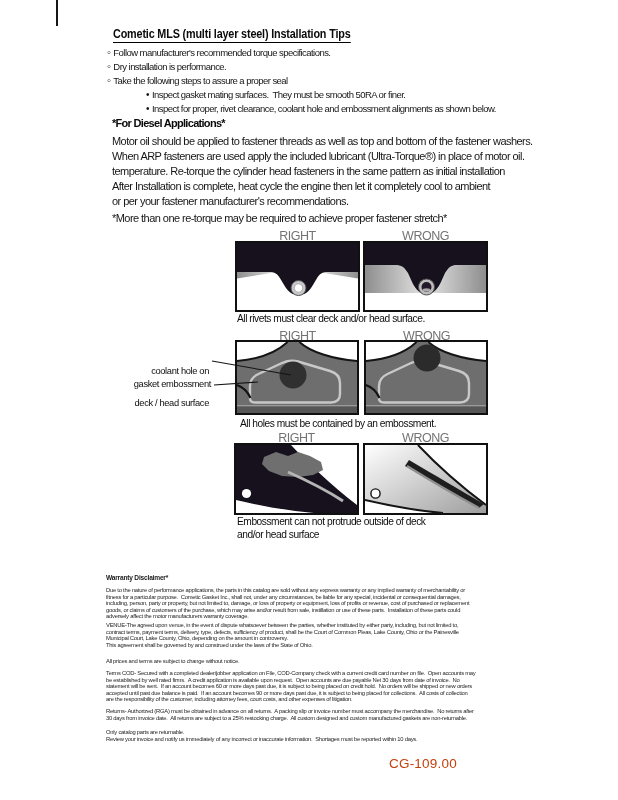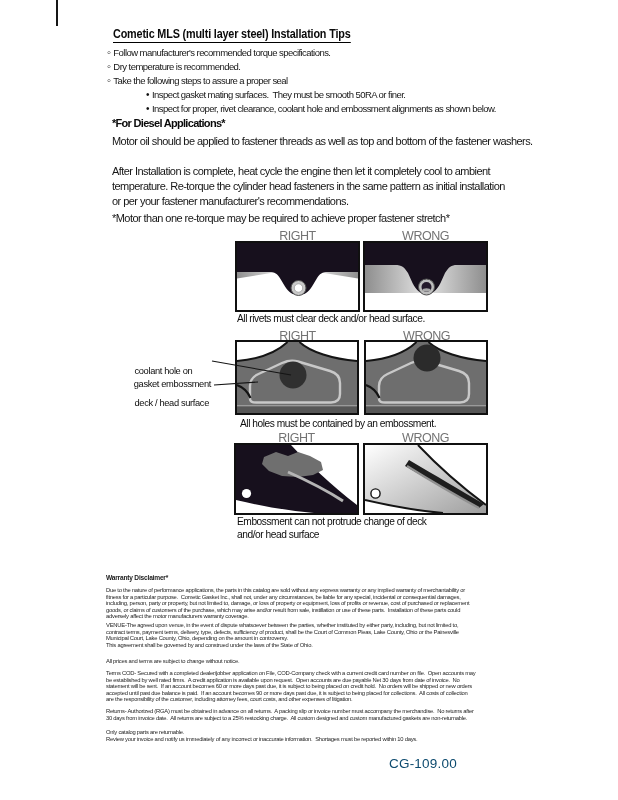--- a/index.html
+++ b/index.html
@@ -11,71 +11,72 @@
          transform:scaleX(0.82);transform-origin:0 0;border-bottom:1.6px solid #000;
          padding-bottom:1px;white-space:pre;color:#0a0a0a;}
   .body-line{font-size:11px;letter-spacing:-0.55px;color:#161616;white-space:pre;line-height:15px;}
   .bullet-row{display:flex;align-items:flex-start;font-size:9.5px;letter-spacing:-0.55px;color:#161616;}
   .glyph-o{font-size:11px;line-height:11px;margin-right:3px;color:#222;}
   .glyph-f{font-size:10px;line-height:11px;margin-right:3px;color:#111;}
   .h-bold{font-size:11px;font-weight:bold;letter-spacing:-0.7px;color:#0a0a0a;white-space:pre;}
   .rw{width:125px;text-align:center;font-size:12.5px;letter-spacing:-0.5px;color:#737373;}
   .caption{font-size:10.2px;letter-spacing:-0.45px;color:#0d0d0d;white-space:pre;line-height:13px;}
   .frame{border:2px solid #101010;line-height:0;background:#fff;}
-  .lbl{font-size:9.3px;letter-spacing:-0.35px;color:#0d0d0d;white-space:pre;line-height:10.5px;}
+  .lbl{font-size:9.3px;letter-spacing:-0.35px;color:#0d0d0d;text-align:right;white-space:pre;line-height:10.5px;}
   .small{font-size:5.85px;letter-spacing:-0.25px;line-height:6.5px;color:#262626;white-space:pre;}
   .small-h{font-size:6.6px;font-weight:bold;letter-spacing:-0.2px;color:#1a1a1a;white-space:pre;}
-  .footer{font-size:13.5px;letter-spacing:0.2px;color:#0c4a6e;}
+  .footer{font-size:13.5px;letter-spacing:0.2px;color:#c2410c;}
   .mark{background:#161616;}
 </style>
 </head>
 <body>
 
 <div id="page">
 
   <div class="abs mark" style="left:56px;top:0;width:2px;height:26px;"></div>
 
   <div class="abs" style="left:113px;top:24px;">
     <span class="title">Cometic MLS (multi layer steel) Installation Tips</span>
   </div>
 
   <div class="abs bullet-row" style="left:107px;top:47px;">
     <span class="glyph-o">◦</span>
     <span class="t">Follow manufacturer's recommended torque specifications.</span>
   </div>
   <div class="abs bullet-row" style="left:107px;top:61px;">
     <span class="glyph-o">◦</span>
-    <span class="t">Dry temperature is recommended.</span>
+    <span class="t">Dry installation is performance.</span>
   </div>
   <div class="abs bullet-row" style="left:107px;top:75px;">
     <span class="glyph-o">◦</span>
     <span class="t">Take the following steps to assure a proper seal</span>
   </div>
   <div class="abs bullet-row" style="left:146px;top:89px;">
     <span class="glyph-f">•</span>
     <span class="t">Inspect gasket mating surfaces.  They must be smooth 50RA or finer.</span>
   </div>
   <div class="abs bullet-row" style="left:146px;top:103px;">
     <span class="glyph-f">•</span>
     <span class="t">Inspect for proper, rivet clearance, coolant hole and embossment alignments as shown below.</span>
   </div>
 
   <div class="abs h-bold" style="left:112px;top:117px;">*For Diesel Applications*</div>
 
   <div class="abs" style="left:112px;top:134px;">
     <div class="body-line">Motor oil should be applied to fastener threads as well as top and bottom of the fastener washers.</div>
+    <div class="body-line">When ARP fasteners are used apply the included lubricant (Ultra-Torque®) in place of motor oil.</div>
   </div>
 
   <div class="abs" style="left:112px;top:164px;">
+    <div class="body-line">temperature. Re-torque the cylinder head fasteners in the same pattern as initial installation</div>
     <div class="body-line">After Installation is complete, heat cycle the engine then let it completely cool to ambient</div>
-    <div class="body-line">temperature. Re-torque the cylinder head fasteners in the same pattern as initial installation</div>
     <div class="body-line">or per your fastener manufacturer's recommendations.</div>
   </div>
 
-  <div class="abs body-line" style="left:112px;top:211px;">*Motor than one re-torque may be required to achieve proper fastener stretch*</div>
+  <div class="abs body-line" style="left:112px;top:211px;">*More than one re-torque may be required to achieve proper fastener stretch*</div>
 
   <div class="abs rw" style="left:235px;top:229px;">RIGHT</div>
   <div class="abs rw" style="left:363px;top:229px;">WRONG</div>
 
   <div class="abs frame" style="left:235px;top:241px;">
     <svg width="121" height="67" viewBox="0 0 121 67">
       <defs>
         <linearGradient id="w1l" x1="0" y1="0" x2="1" y2="0">
           <stop offset="0" stop-color="#8e8e8e"></stop>
             <stop offset="1" stop-color="#dedede"></stop>
@@ -177,21 +178,21 @@
       <path d="M0,0 L53,0 C70,18 94,40 121,60 L121,68 L78,68 C55,66 30,62 0,55 Z" fill="url(#bw)"></path>
       <path d="M53,0 C70,18 94,40 121,60" fill="none" stroke="#141414" stroke-width="2"></path>
       <path d="M0,55 C30,62 55,66 78,68" fill="none" stroke="#141414" stroke-width="2"></path>
       <path d="M44,15 C70,30 96,46 119,59 L114,63 C92,51 64,35 40,21 Z" fill="#1e1e1e"></path>
       <path d="M42,21 C66,36 92,51 114,63" fill="none" stroke="#909090" stroke-width="2.2"></path>
       <circle cx="10.5" cy="48.5" r="4.6" fill="#ffffff" stroke="#141414" stroke-width="1.4"></circle>
     </svg>
   </div>
 
   <div class="abs" style="left:237px;top:515px;">
-    <div class="caption">Embossment can not protrude change of deck</div>
+    <div class="caption">Embossment can not protrude outside of deck</div>
     <div class="caption">and/or head surface</div>
   </div>
 
   <div class="abs small-h" style="left:106px;top:574px;">Warranty Disclaimer*</div>
 
   <div class="abs" style="left:106px;top:587px;">
     <div class="small">Due to the nature of performance applications, the parts in this catalog are sold without any express warranty or any implied warranty of merchantability or</div>
     <div class="small">fitness for a particular purpose.  Cometic Gasket Inc., shall not, under any circumstances, be liable for any special, incidental or consequential damages,</div>
     <div class="small">including, person, party or property, but not limited to, damage, or loss of property or equipment, loss of profits or revenue, cost of purchased or replacement</div>
     <div class="small">goods, or claims of customers of the purchase, which may arise and/or result from sale, instillation or use of these parts.  Installation of these parts could</div>

